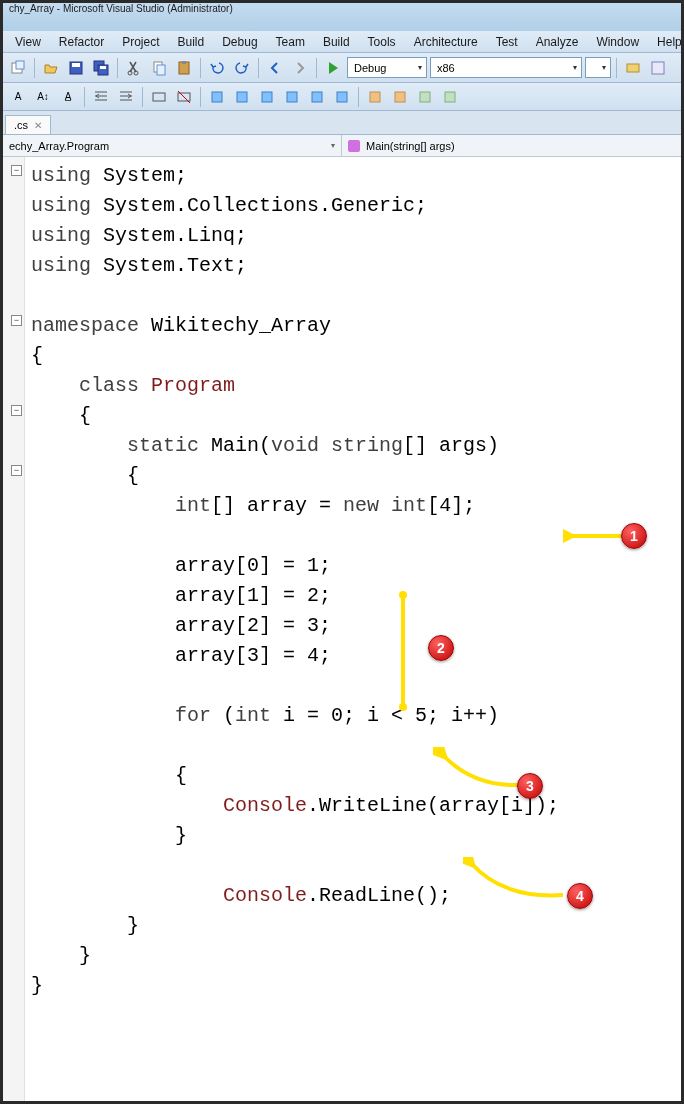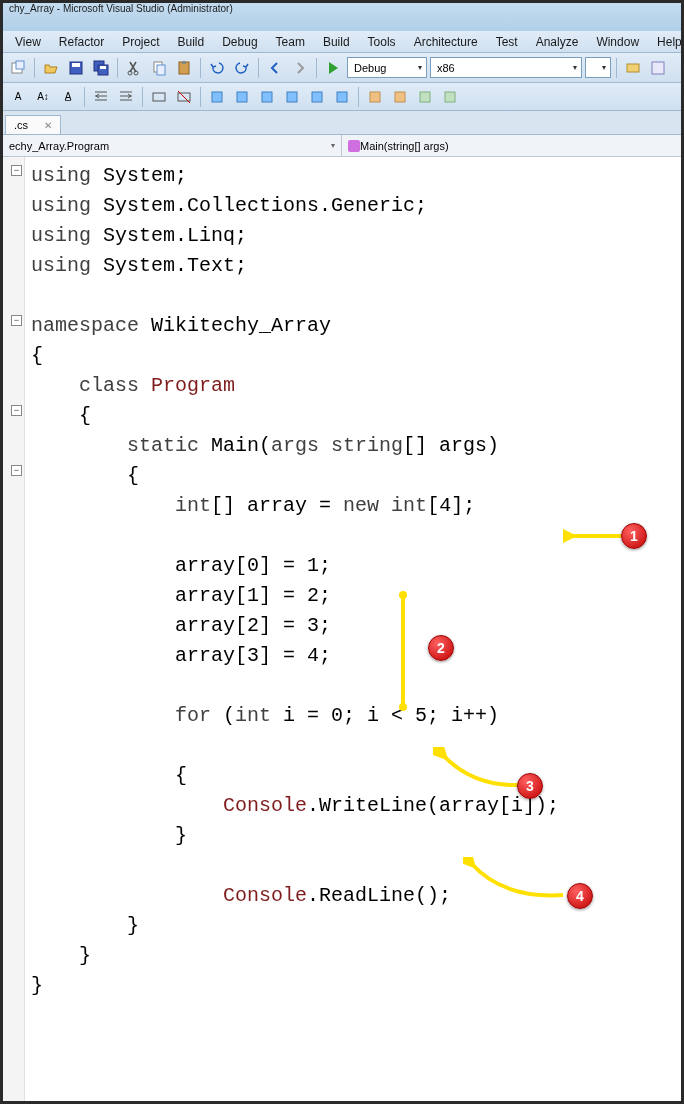--- a/index.html
+++ b/index.html
@@ -90,21 +90,21 @@
       border-bottom: 1px solid #a0b8d0;
     }
     .tab {
       background: #fafafa;
       border: 1px solid #a0b8d0;
       border-bottom: none;
       padding: 3px 8px;
       font-size: 11px;
       display: flex;
       align-items: center;
-      gap: 16px;
+      gap: 6px;
       cursor: pointer;
     }
     .tab-close { color: #888; cursor: pointer; font-size: 10px; }
     .crumb {
       height: 22px;
       background: #f0f4f8;
       display: flex;
       align-items: center;
       border-bottom: 1px solid #c0c8d0;
       font-size: 11px;
@@ -123,21 +123,21 @@
       position: absolute;
       right: 6px;
       font-size: 8px;
       color: #666;
     }
     .crumb-r {
       width: 50%;
       padding: 0 6px;
       display: flex;
       align-items: center;
-      gap: 0;
+      gap: 6px;
     }
     .method-icon {
       width: 12px; height: 12px;
       background: #d070e0;
       border-radius: 2px;
       display: inline-block;
     }
     .editor {
       background: #fff;
       position: relative;
@@ -431,21 +431,21 @@
   <div class="outline" style="top:308px">−</div>
   <div class="code" id="code-container"><span class="kw">using</span> System;
 <span class="kw">using</span> System.Collections.Generic;
 <span class="kw">using</span> System.Linq;
 <span class="kw">using</span> System.Text;
 
 <span class="kw">namespace</span> Wikitechy_Array
 {
     <span class="kw">class</span> <span class="typ">Program</span>
     {
-        <span class="kw">static</span> Main(<span class="kw">args</span> <span class="kw">string</span>[] args)
+        <span class="kw">static</span> Main(<span class="kw">void</span> <span class="kw">string</span>[] args)
         {
             <span class="kw">int</span>[] array = <span class="kw">new</span> <span class="kw">int</span>[4];
 
             array[0] = 1;
             array[1] = 2;
             array[2] = 3;
             array[3] = 4;
 
             <span class="kw">for</span> (<span class="kw">int</span> i = 0; i &lt; 5; i++)
 

